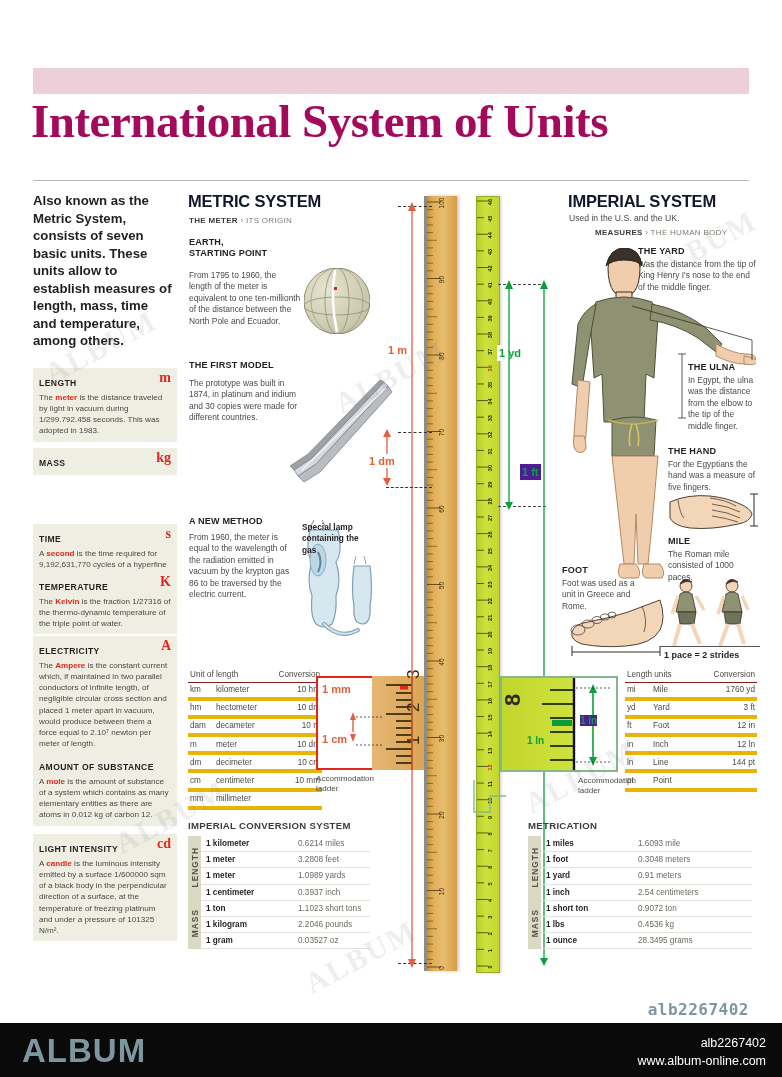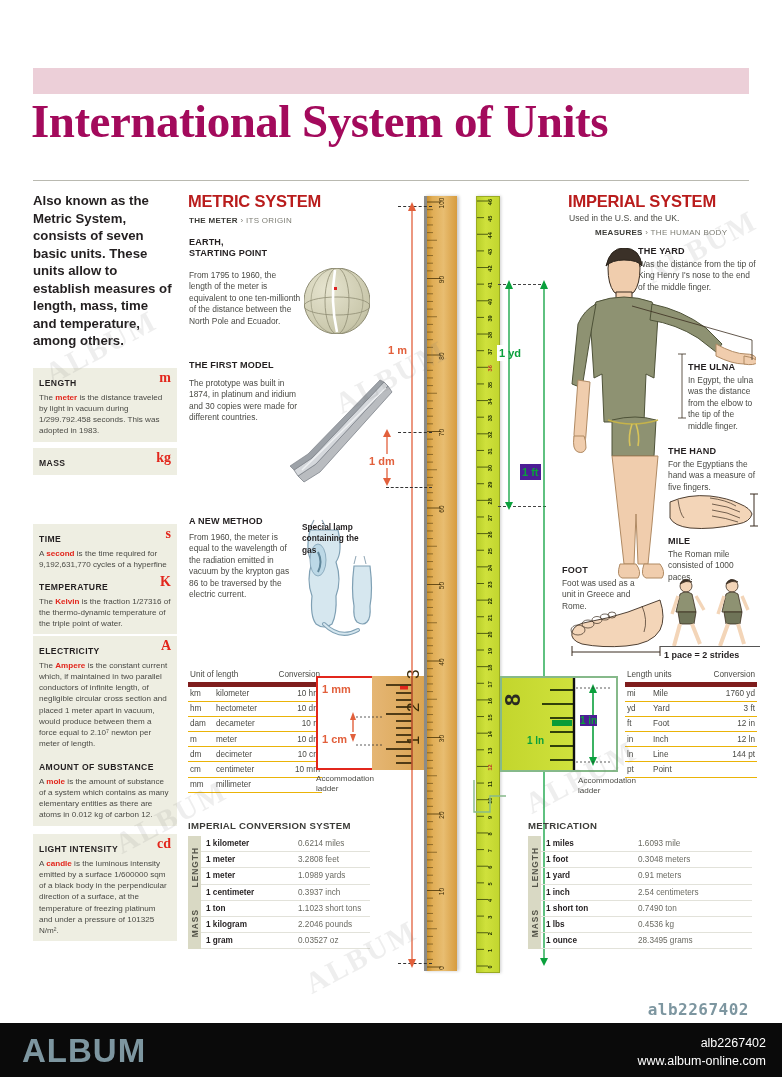--- a/index.html
+++ b/index.html
@@ -19,33 +19,33 @@
   .unitbox{position:absolute;left:33px;width:144px;background:#eeeee2;
            box-sizing:border-box;padding:4px 6px 5px 6px;}
   .unitbox .u-head{font-size:8.6px;font-weight:bold;letter-spacing:.4px;color:#231f20;
                    text-transform:uppercase;display:inline-block;}
   .unitbox .u-sym{float:right;font-size:14px;font-weight:bold;color:#e2261c;line-height:.8;
                   font-family:"Liberation Serif","DejaVu Serif",serif;}
   .unitbox .u-body{clear:both;font-size:8.1px;line-height:1.38;color:#4a4a45;padding-top:2px;}
   .unitbox .u-body b{color:#e2261c;}
 
   
-  .colhead{position:absolute;font-size:16.5px;font-weight:bold;letter-spacing:-.2px;color:#b91c1c;}
+  .colhead{position:absolute;font-size:16.5px;font-weight:bold;letter-spacing:-.2px;color:#0f172a;}
   .subkicker{position:absolute;font-size:8px;letter-spacing:.3px;color:#7d7d74;}
   .subkicker b{color:#3c3c38;}
   .subline{position:absolute;font-size:8.6px;color:#4a4a45;}
 
   .sec-h{position:absolute;font-size:9.1px;font-weight:bold;color:#231f20;letter-spacing:.15px;line-height:1.25;}
   .sec-b{position:absolute;font-size:8.4px;line-height:1.36;color:#4a4a45;}
 
   
   table.t{border-collapse:collapse;font-size:8.2px;color:#4a4a45;}
   table.t th{font-weight:normal;text-align:left;padding:2px 2px 2.5px 2px;
-             border-bottom:5px solid #7f1d1d;color:#4a4a45;}
-  table.t td{padding:2.6px 2px;border-bottom:1px solid #eab308;}
+             border-bottom:1px solid #7f1d1d;color:#4a4a45;}
+  table.t td{padding:2.6px 2px;border-bottom:4px solid #eab308;}
   table.t td.r,table.t th.r{text-align:right;}
   table.t td.ab{width:22px;}
 
   
   table.c{border-collapse:collapse;font-size:8.2px;width:100%;}
   table.c td{padding:3.1px 5px;border-bottom:1px solid #e2e2da;}
   table.c td.lab{background:#d9d9c4;color:#55554a;font-size:8.4px;font-weight:bold;
                  letter-spacing:1px;width:13px;padding:0;text-align:center;border-bottom:none;}
   table.c td.k{font-weight:bold;color:#231f20;width:82px;}
   table.c td.v{color:#6a6a62;}
@@ -717,21 +717,21 @@
           <td class="k">1 yard</td>
           <td class="v">0.91 meters</td>
         </tr>
         <tr>
           <td class="k">1 inch</td>
           <td class="v">2.54 centimeters</td>
         </tr>
         <tr>
           <td class="lab" rowspan="3"><span class="vertlab">MASS</span></td>
           <td class="k">1 short ton</td>
-          <td class="v">0.7490 ton</td>
+          <td class="v">0.9072 ton</td>
         </tr>
         <tr>
           <td class="k">1 lbs</td>
           <td class="v">0.4536 kg</td>
         </tr>
         <tr>
           <td class="k">1 ounce</td>
           <td class="v">28.3495 grams</td>
         </tr>
       </tbody>

